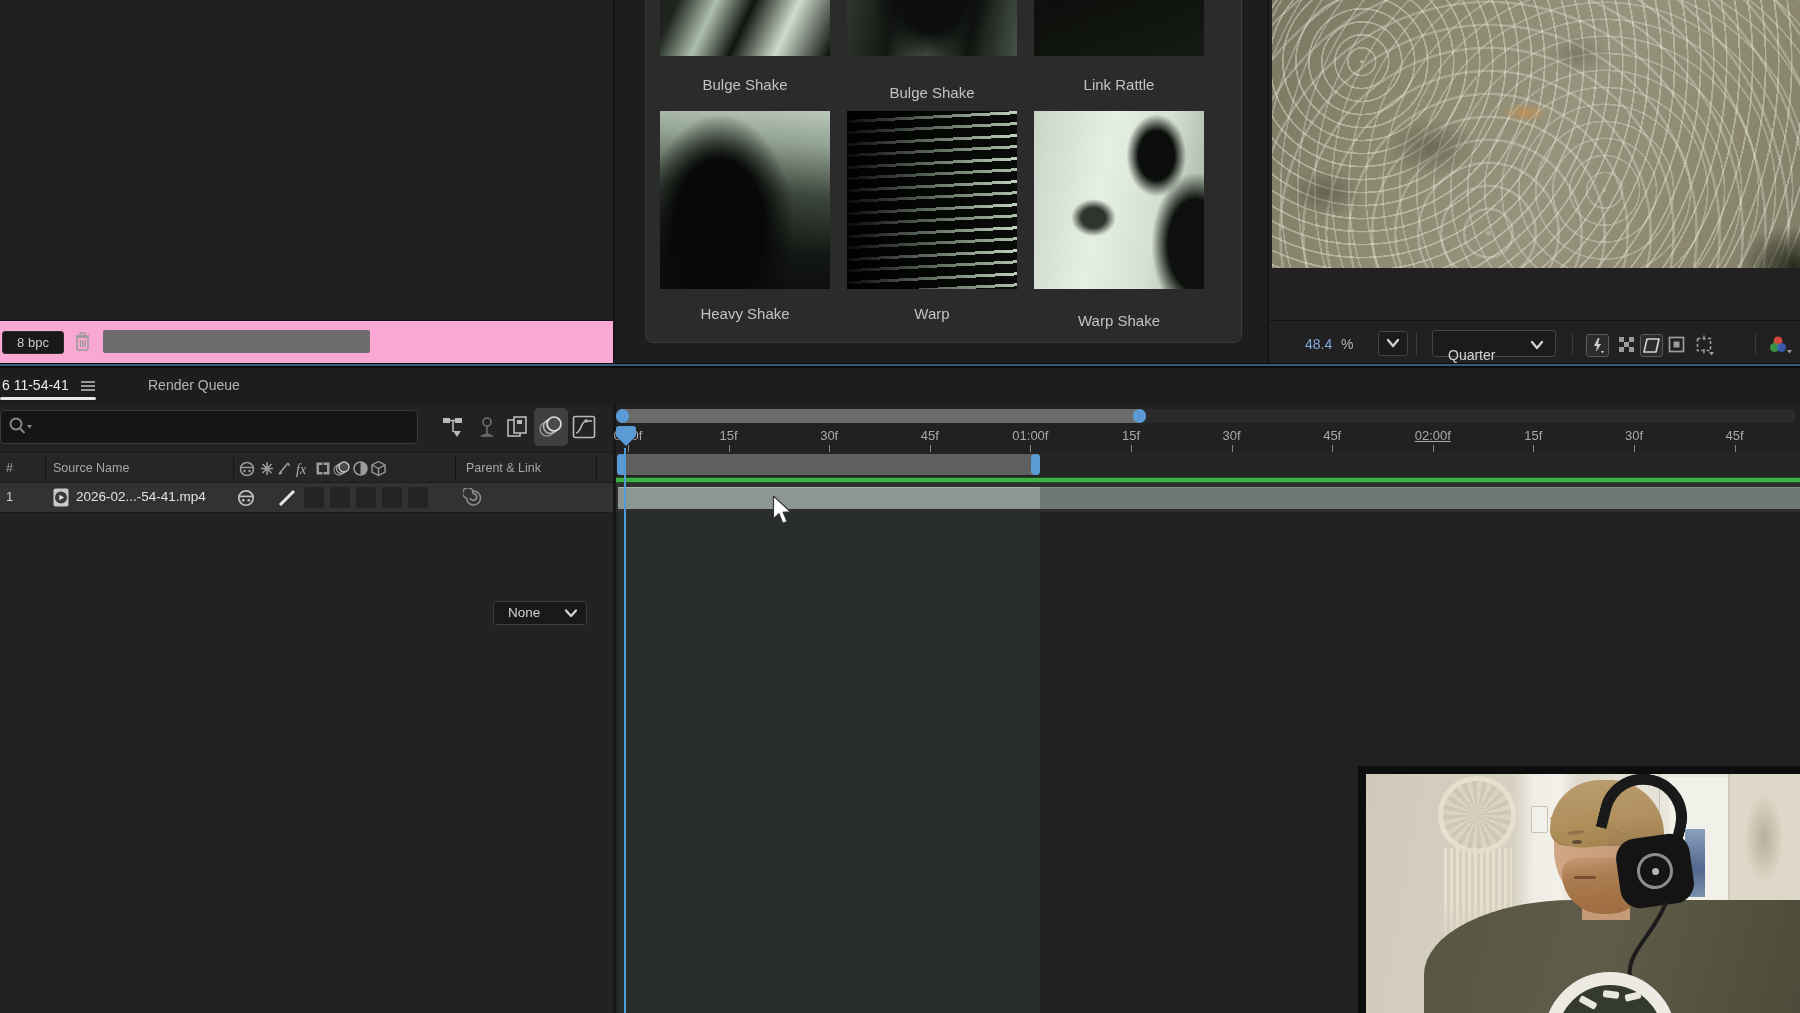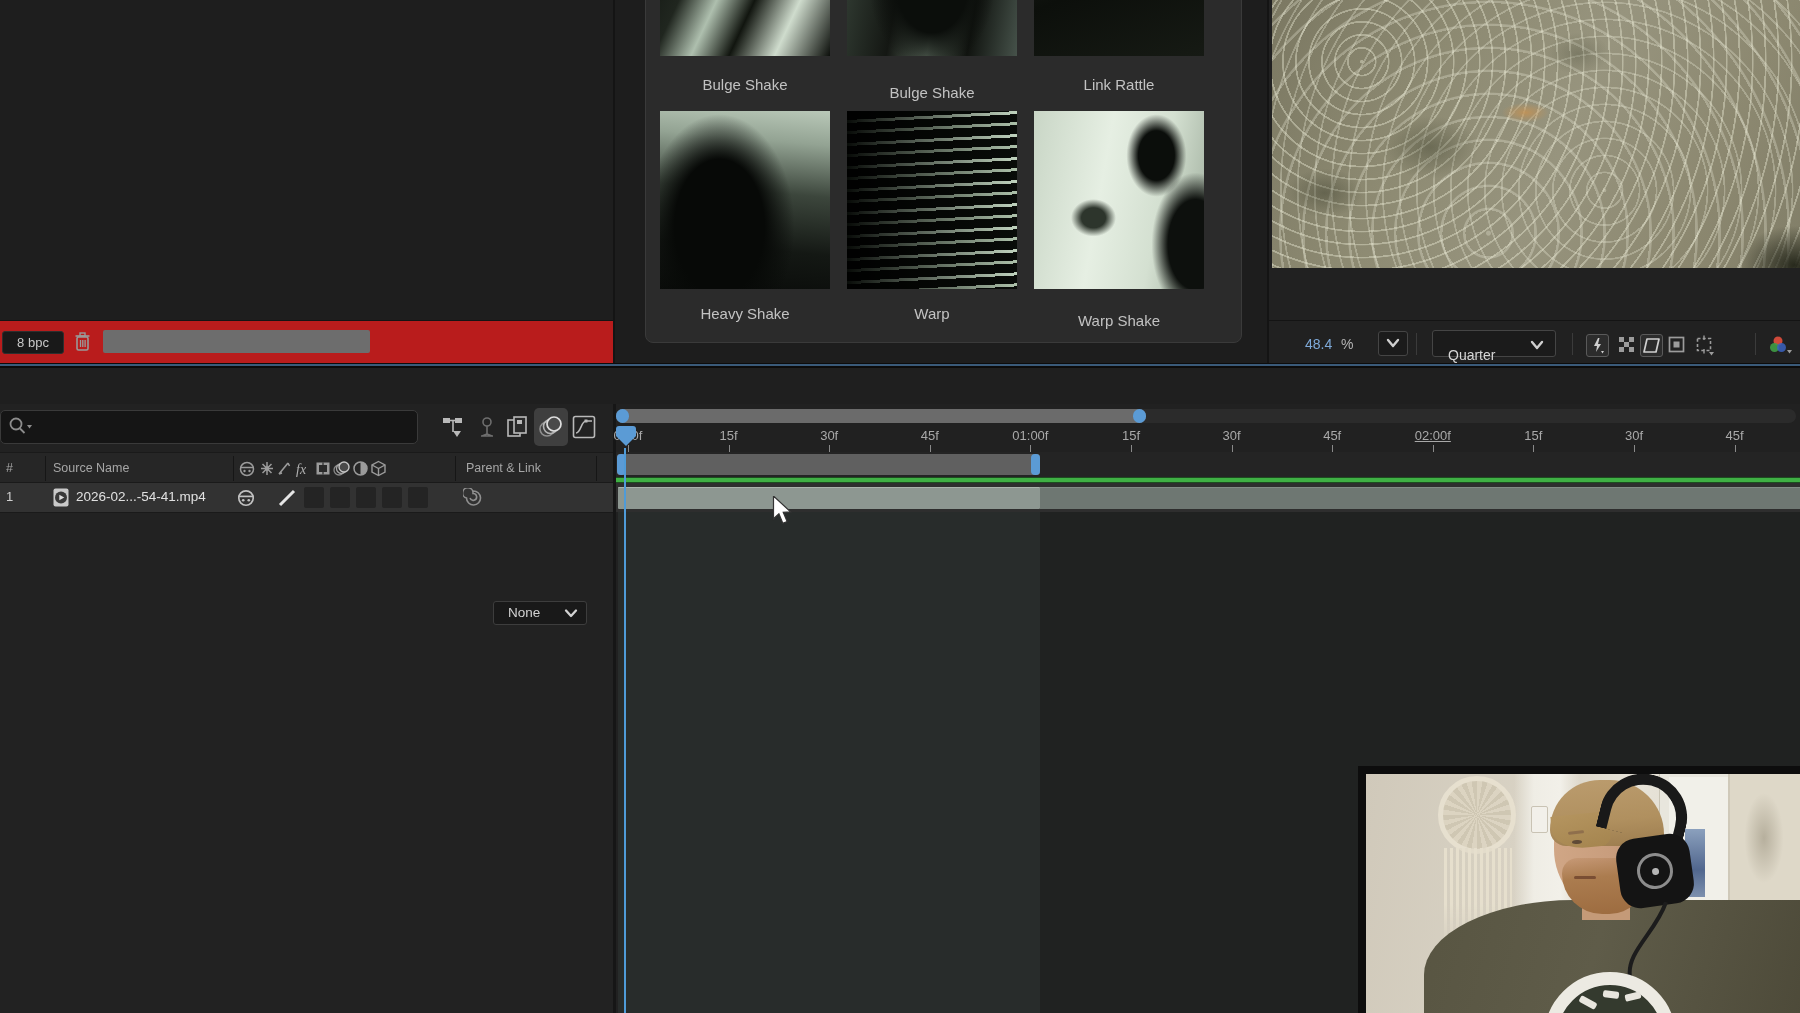--- a/index.html
+++ b/index.html
@@ -3,21 +3,21 @@
 <meta charset="utf-8">
 <style>
   * { margin:0; padding:0; box-sizing:border-box; }
   html,body { background:#000; }
   body { font-family:"Liberation Sans", sans-serif; }
   #stage { position:relative; width:1800px; height:1013px; background:#1f1f1f; overflow:hidden; }
   .abs { position:absolute; }
 
   
   #left-panel { left:0; top:0; width:613px; height:363px; background:#1e1e1e; }
-  #left-footer { left:0; top:320px; width:613px; height:43px; background:#b91c1c; border-top:1px solid #141414; }
+  #left-footer { left:0; top:320px; width:613px; height:43px; background:#f9a8d4; border-top:1px solid #141414; }
   #bpc-box { left:2px; top:10px; width:62px; height:23px; background:#191919; border:1px solid #2e2e2e; border-radius:3px;
              color:#c8c8c8; font-size:13px; line-height:21px; text-align:center; }
   #trash-btn { left:73px; top:10px; width:20px; height:22px; }
   #proj-scrollbar { left:103px; top:9px; width:267px; height:23px; background:#6d6d6d; border-radius:2px; }
 
   #center-panel { left:613px; top:0; width:656px; height:363px; background:#1d1d1d; border-left:2px solid #141414; border-right:2px solid #141414; }
   #presets-panel { left:645px; top:-132px; width:597px; height:475px; background:#2b2b2b; border:1px solid #3a3a3a; border-radius:8px; }
   .preset-thumb { position:absolute; width:170px; height:178px; background:#0e120f; }
   .preset-label { position:absolute; width:170px; text-align:center; color:#c2c2c2; font-size:15px; }
   .t-light-shake { background:
@@ -269,20 +269,30 @@
       <circle cx="13.5" cy="13.5" r="4.5" fill="#3a62c0" fill-opacity="0.85"></circle>
       <path d="M19 16 l5 0 l-2.5 3.5 Z" fill="#9c9c9c"></path>
     </svg>
   </div>
 
   <div id="panel-divider" class="abs">
       <div class="blue"></div>
     </div>
 
   <div id="timeline" class="abs">
+    <div id="tab-row">
+      <span id="comp-tab-label">6 11-54-41</span>
+      <svg id="tab-menu" width="16" height="12" viewBox="0 0 16 12">
+        <line x1="1" y1="2" x2="15" y2="2" stroke="#a8a8a8" stroke-width="1.8"></line>
+        <line x1="1" y1="6" x2="15" y2="6" stroke="#a8a8a8" stroke-width="1.8"></line>
+        <line x1="1" y1="10" x2="15" y2="10" stroke="#a8a8a8" stroke-width="1.8"></line>
+      </svg>
+      <div id="tab-underline"></div>
+      <span id="rq-tab">Render Queue</span>
+    </div>
 
     <div id="tl-left"></div>
     <div id="tl-left-divider"></div>
 
     <div id="search-box">
       <svg width="30" height="26" viewBox="0 0 30 26" style="margin:3px 0 0 5px;">
         <circle cx="10" cy="10" r="5.5" fill="none" stroke="#8d8d8d" stroke-width="1.8"></circle>
         <line x1="14" y1="14.5" x2="18.5" y2="19" stroke="#8d8d8d" stroke-width="1.8"></line>
         <path d="M21 11 l5 0 l-2.5 3.5 Z" fill="#8d8d8d"></path>
       </svg>

